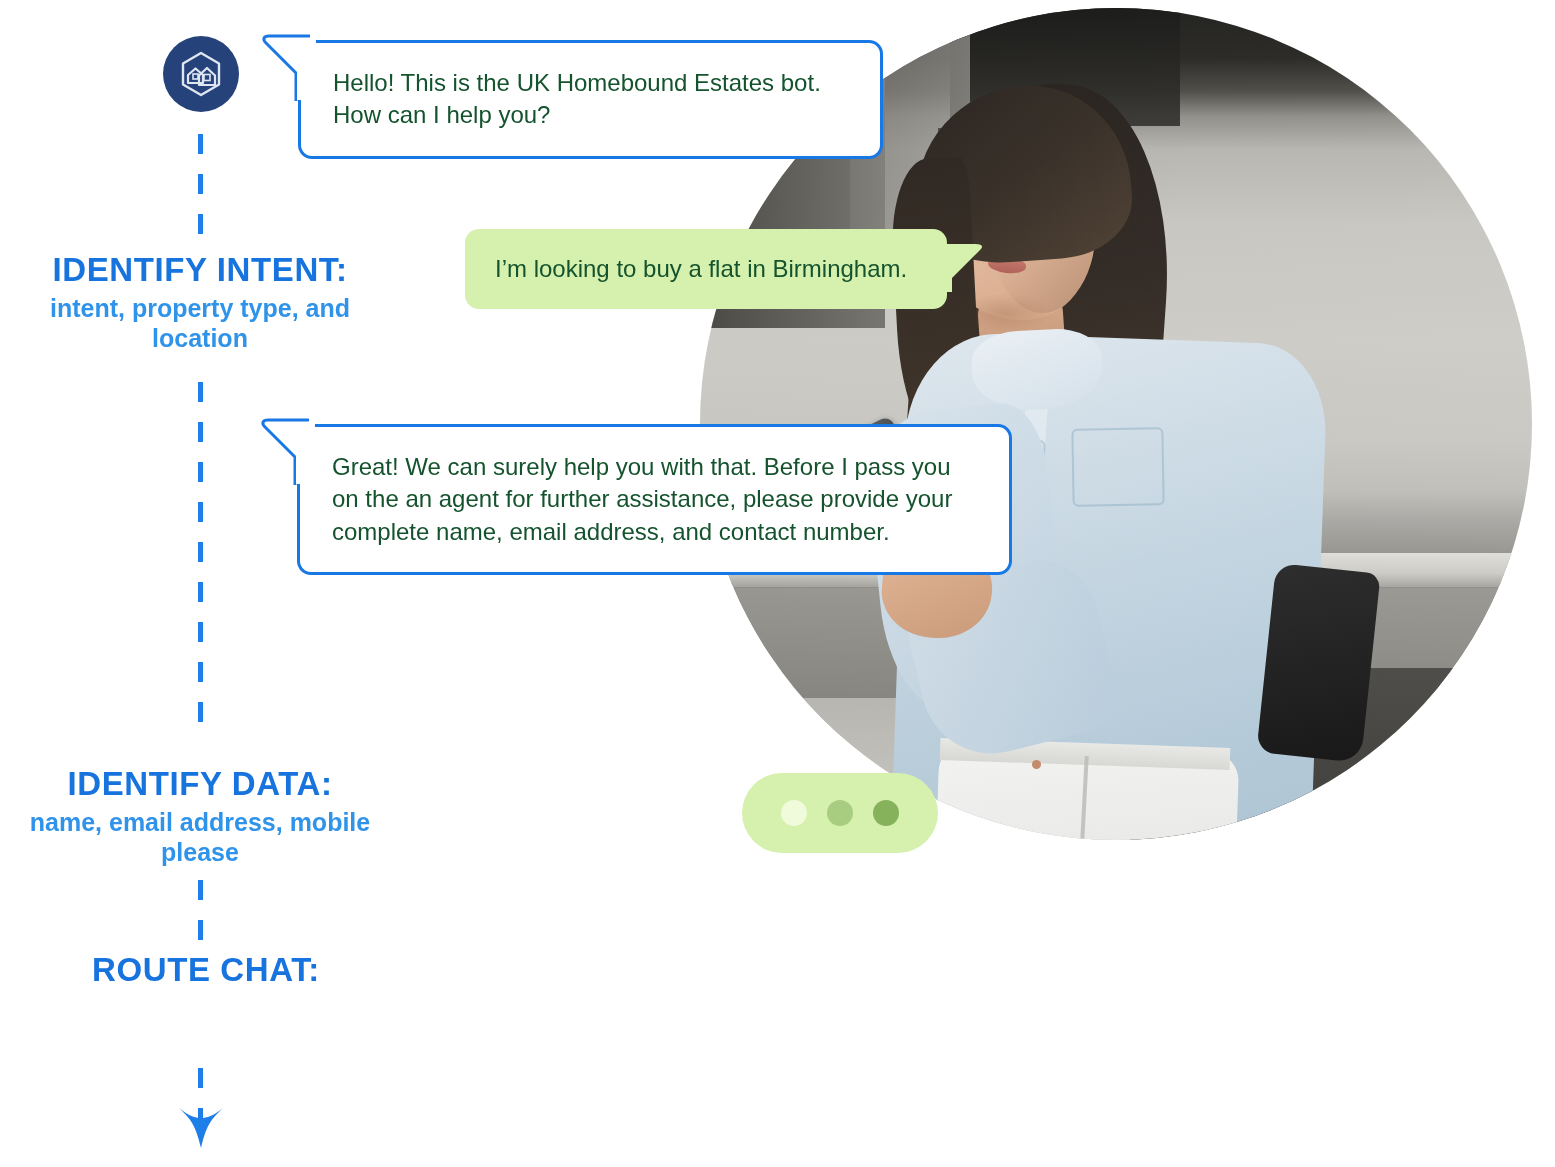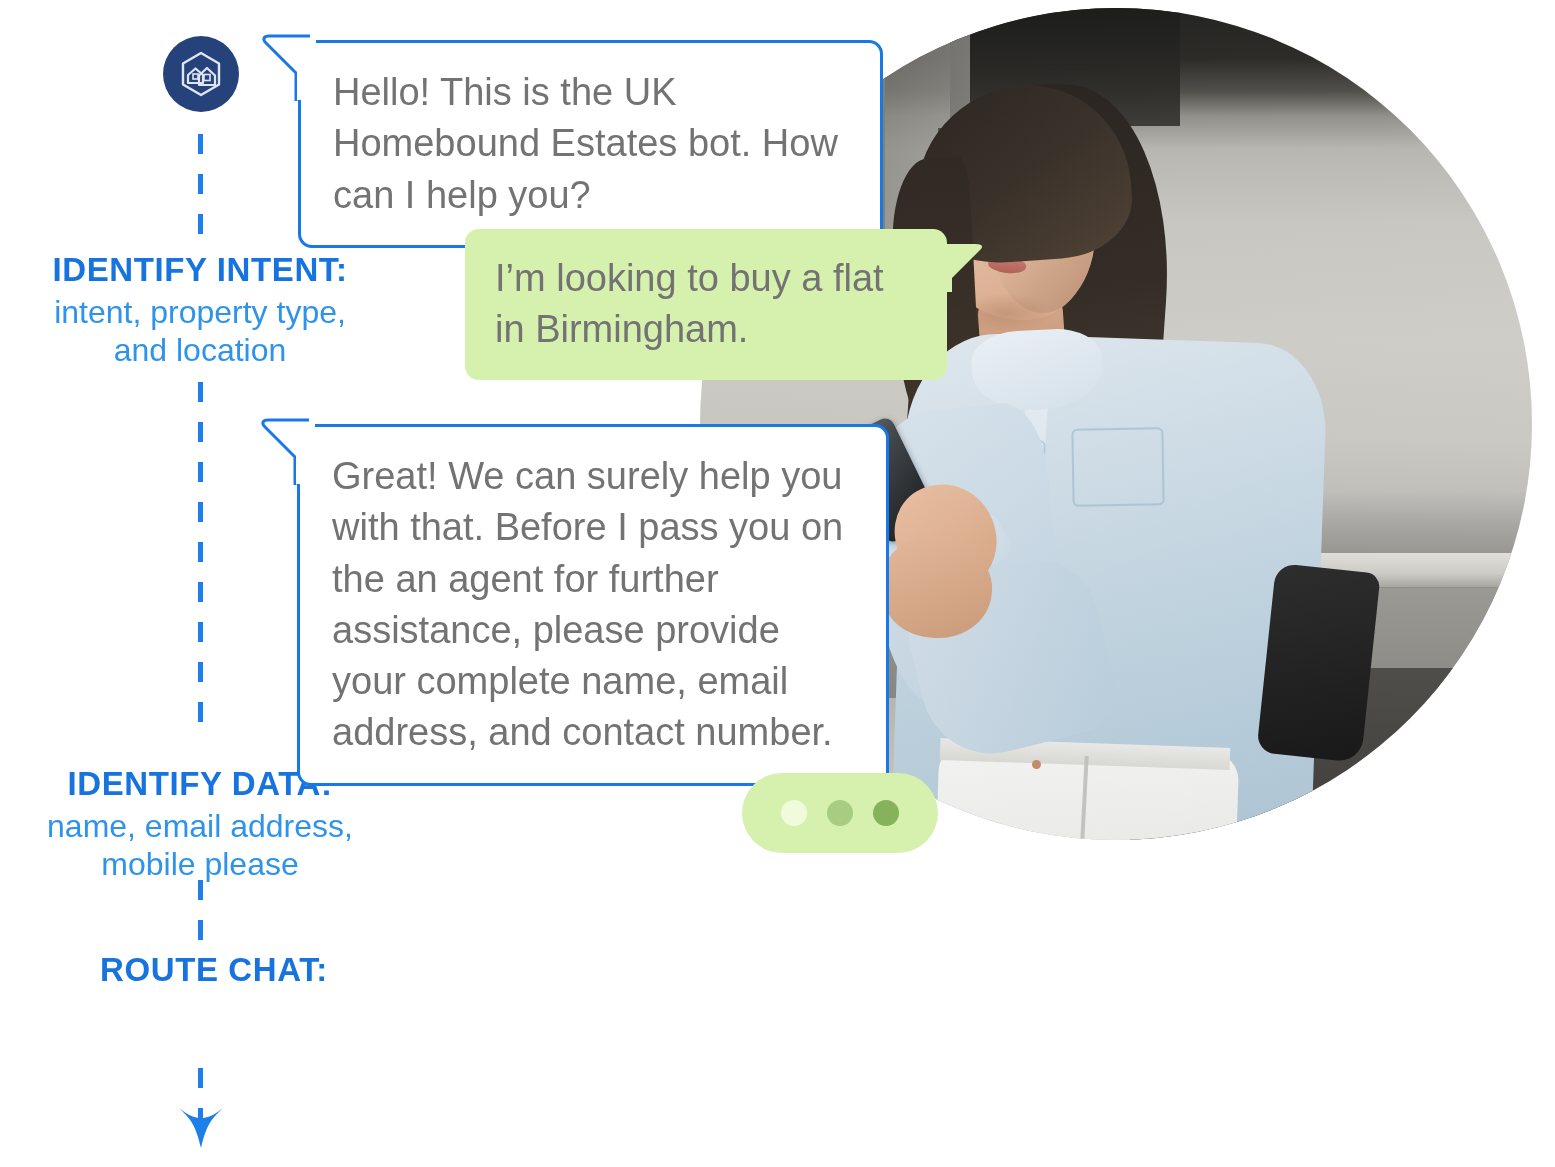--- a/index.html
+++ b/index.html
@@ -350,35 +350,36 @@
   .step-title {
     display: block;
     font-weight: bold;
     font-size: 33px;
     letter-spacing: .6px;
     color: #1773dd;
     margin-bottom: 3px;
   }
   .step-desc {
     display: block;
-    font-size: 32px;
+    font-size: 25px;
     color: #2f93ea;
+    font-weight: bold;
   }
   .step-1 { left: 26px; top: 250px; width: 348px; }
   .step-2 { left: 26px; top: 764px; width: 348px; }
-  .step-3 { left: 34px; top: 950px; width: 360px; }
+  .step-3 { left: 26px; top: 950px; width: 360px; }
 
   
   .bubbles { position: absolute; inset: 0; z-index: 8; }
 
   .bubble {
     position: absolute;
-    font-size: 38px;
+    font-size: 24px;
     line-height: 1.35;
-    color: #737373;
+    color: #14532d;
     white-space: pre-line;
   }
 
   .bubble-bot {
     background: #ffffff;
     border: 3px solid #1878e6;
     border-radius: 14px;
     padding: 24px 30px 24px 32px;
   }
   .bubble-user {
@@ -389,21 +390,21 @@
 
   
   .tail { position: absolute; z-index: 9; }
 
   .b1 { left: 298px; top: 40px; width: 585px; }
   .b1-tail { left: 260px; top: 33px; width: 56px; height: 70px; }
 
   .b2 { left: 465px; top: 229px; width: 482px; }
   .b2-tail { left: 930px; top: 228px; width: 58px; height: 64px; }
 
-  .b3 { left: 297px; top: 424px; width: 592px; }
+  .b3 { left: 297px; top: 424px; width: 715px; }
   .b3-tail { left: 259px; top: 417px; width: 56px; height: 70px; }
 
   .typing {
     position: absolute;
     left: 742px; top: 773px;
     width: 196px; height: 80px;
     background: #d6f0ae;
     border-radius: 40px;
     display: flex; align-items: center; justify-content: center;
     gap: 20px;

